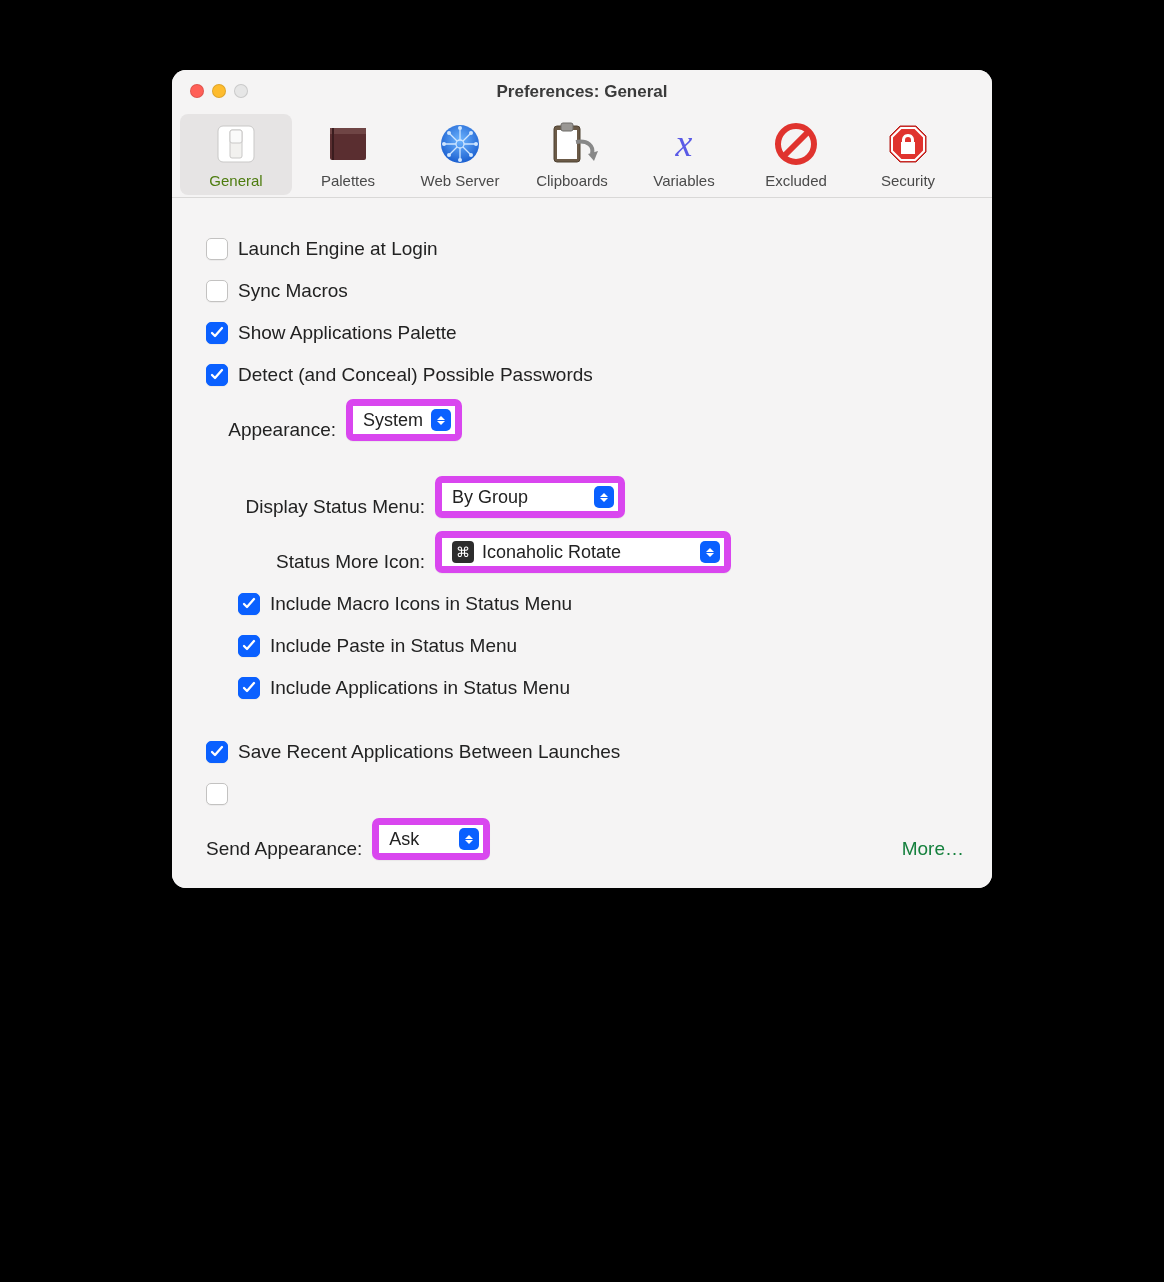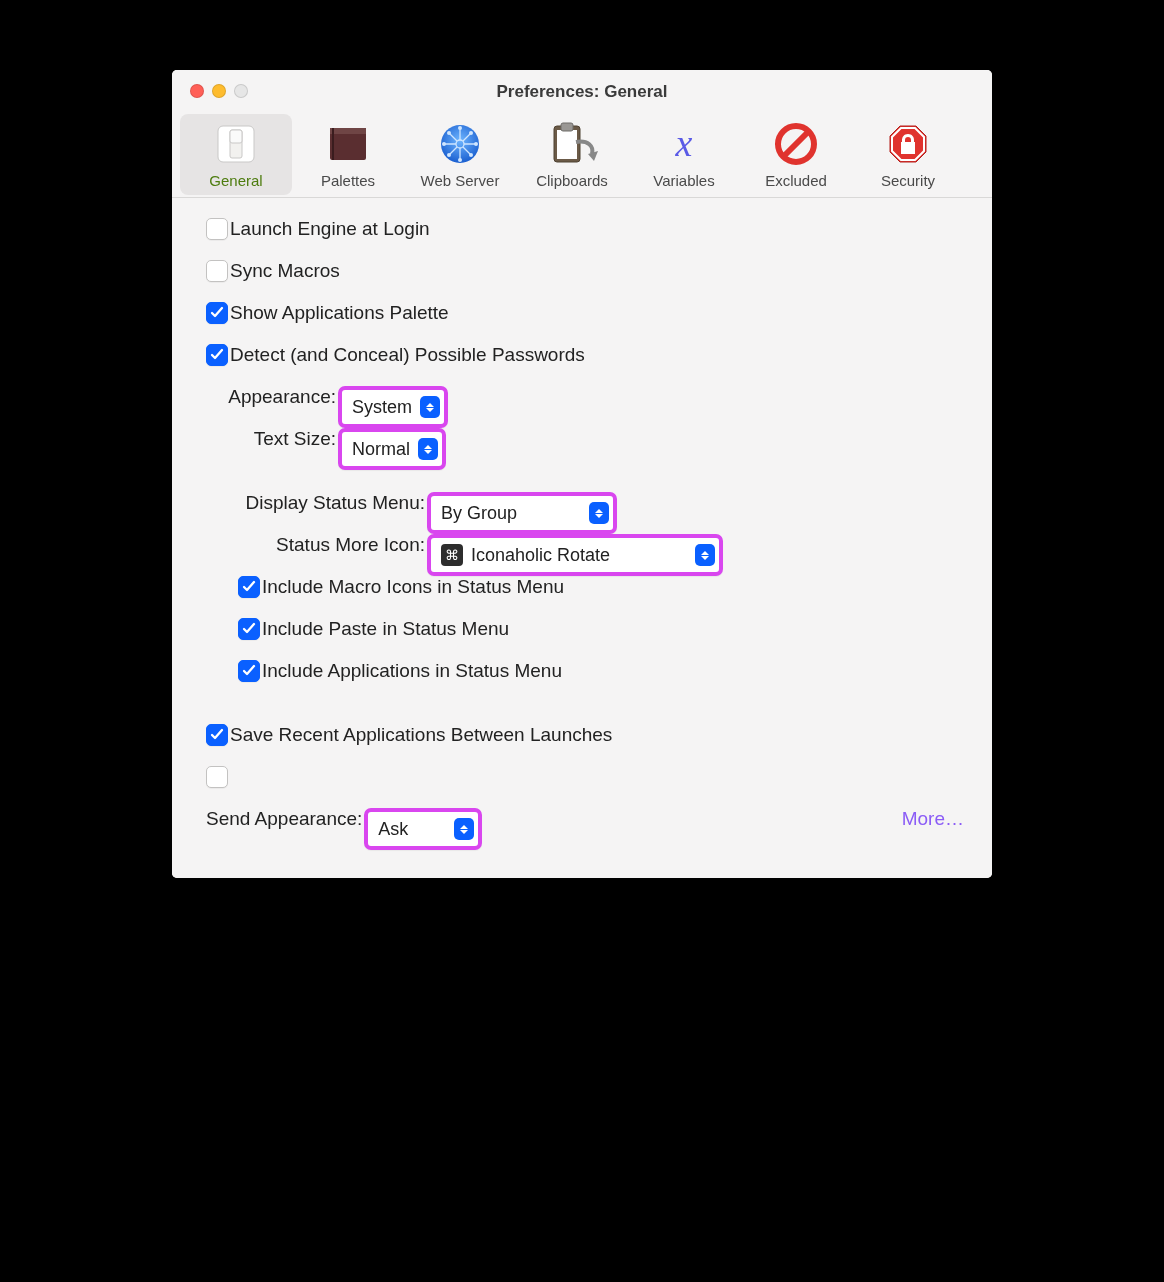--- a/index.html
+++ b/index.html
@@ -9,21 +9,21 @@
     height: 1282px;
     font-family: -apple-system, "Helvetica Neue", Helvetica, Arial, sans-serif;
     display: flex;
     align-items: flex-start;
     justify-content: center;
     padding-top: 70px;
   }
   .window {
     width: 820px;
     background: #f5f4f4;
-    border-radius: 5px;
+    border-radius: 14px;
     box-shadow: 0 30px 60px rgba(0,0,0,0.5), 0 0 0 1px rgba(0,0,0,0.15);
     overflow: hidden;
   }
   .titlebar {
     height: 44px;
     display: flex;
     align-items: center;
     position: relative;
     background: #f5f4f4;
   }
@@ -74,23 +74,23 @@
     display:flex; align-items:center; justify-content:center;
   }
   .content {
     padding: 20px 28px 28px 28px;
     font-size:19px;
     color:#222;
     background:#f5f4f4;
   }
   .row {
     display:flex;
-    align-items:flex-start;
+    align-items:flex-end;
     min-height:42px;
-    gap:2px;
+    gap:10px;
   }
   .row.indent1 { padding-left: 6px; }
   .row.indent2 { padding-left: 38px; }
   .row .label-right {
     text-align:right;
   }
   .spacer { height: 22px; }
 
   .checkbox {
     width:22px; height:22px;
@@ -104,47 +104,48 @@
   .checkbox.checked {
     background:#0a60ff;
     border-color:#0a60ff;
   }
   .checkbox svg { display:block; }
 
   .select {
     display:inline-flex;
     align-items:center;
     background:#fff;
-    border:4px solid #d946ef;
+    border:7px solid #d946ef;
     border-radius:7px;
     height:42px;
     padding: 0 4px 0 10px;
     box-shadow: 0 1px 1px rgba(0,0,0,0.05);
     font-size:18px;
     gap:8px;
+    margin-top:13px;
   }
   .select .arrows {
     width:20px; height:22px;
     background:#0a60ff;
     border-radius:5px;
     display:flex; flex-direction:column; align-items:center; justify-content:center;
     gap:1px;
   }
   .select .arrows::before,
   .select .arrows::after {
     content:"";
     width:0;height:0;
     border-left:4px solid transparent;
     border-right:4px solid transparent;
   }
   .select .arrows::before { border-bottom:4px solid #fff; }
   .select .arrows::after  { border-top:4px solid #fff; }
 
   .more-link {
-    color:#8b5cf6;
+    color:#15803d;
     font-size:19px;
     margin-left:auto;
   }
 
   .cmd-badge {
     display:inline-flex;
     align-items:center; justify-content:center;
     width:22px;height:22px;
     background:#2d2d2d;
     color:#fff;
@@ -304,27 +305,20 @@
     </div>
 
     <div class="row indent1">
       <span class="label-right" style="width:130px">Appearance:</span>
       <div class="select">
         <span>System</span>
         <span class="arrows"></span>
       </div>
     </div>
 
-    <div class="row indent1">
-      <span class="label-right" style="width:130px">Text Size:</span>
-      <div class="select">
-        <span>Normal</span>
-        <span class="arrows"></span>
-      </div>
-    </div>
 
     <div class="spacer"></div>
 
     <div class="row">
       <span class="label-right" style="width:225px">Display Status Menu:</span>
       <div class="select" style="width:190px;justify-content:space-between">
         <span>By Group</span>
         <span class="arrows"></span>
       </div>
     </div>

